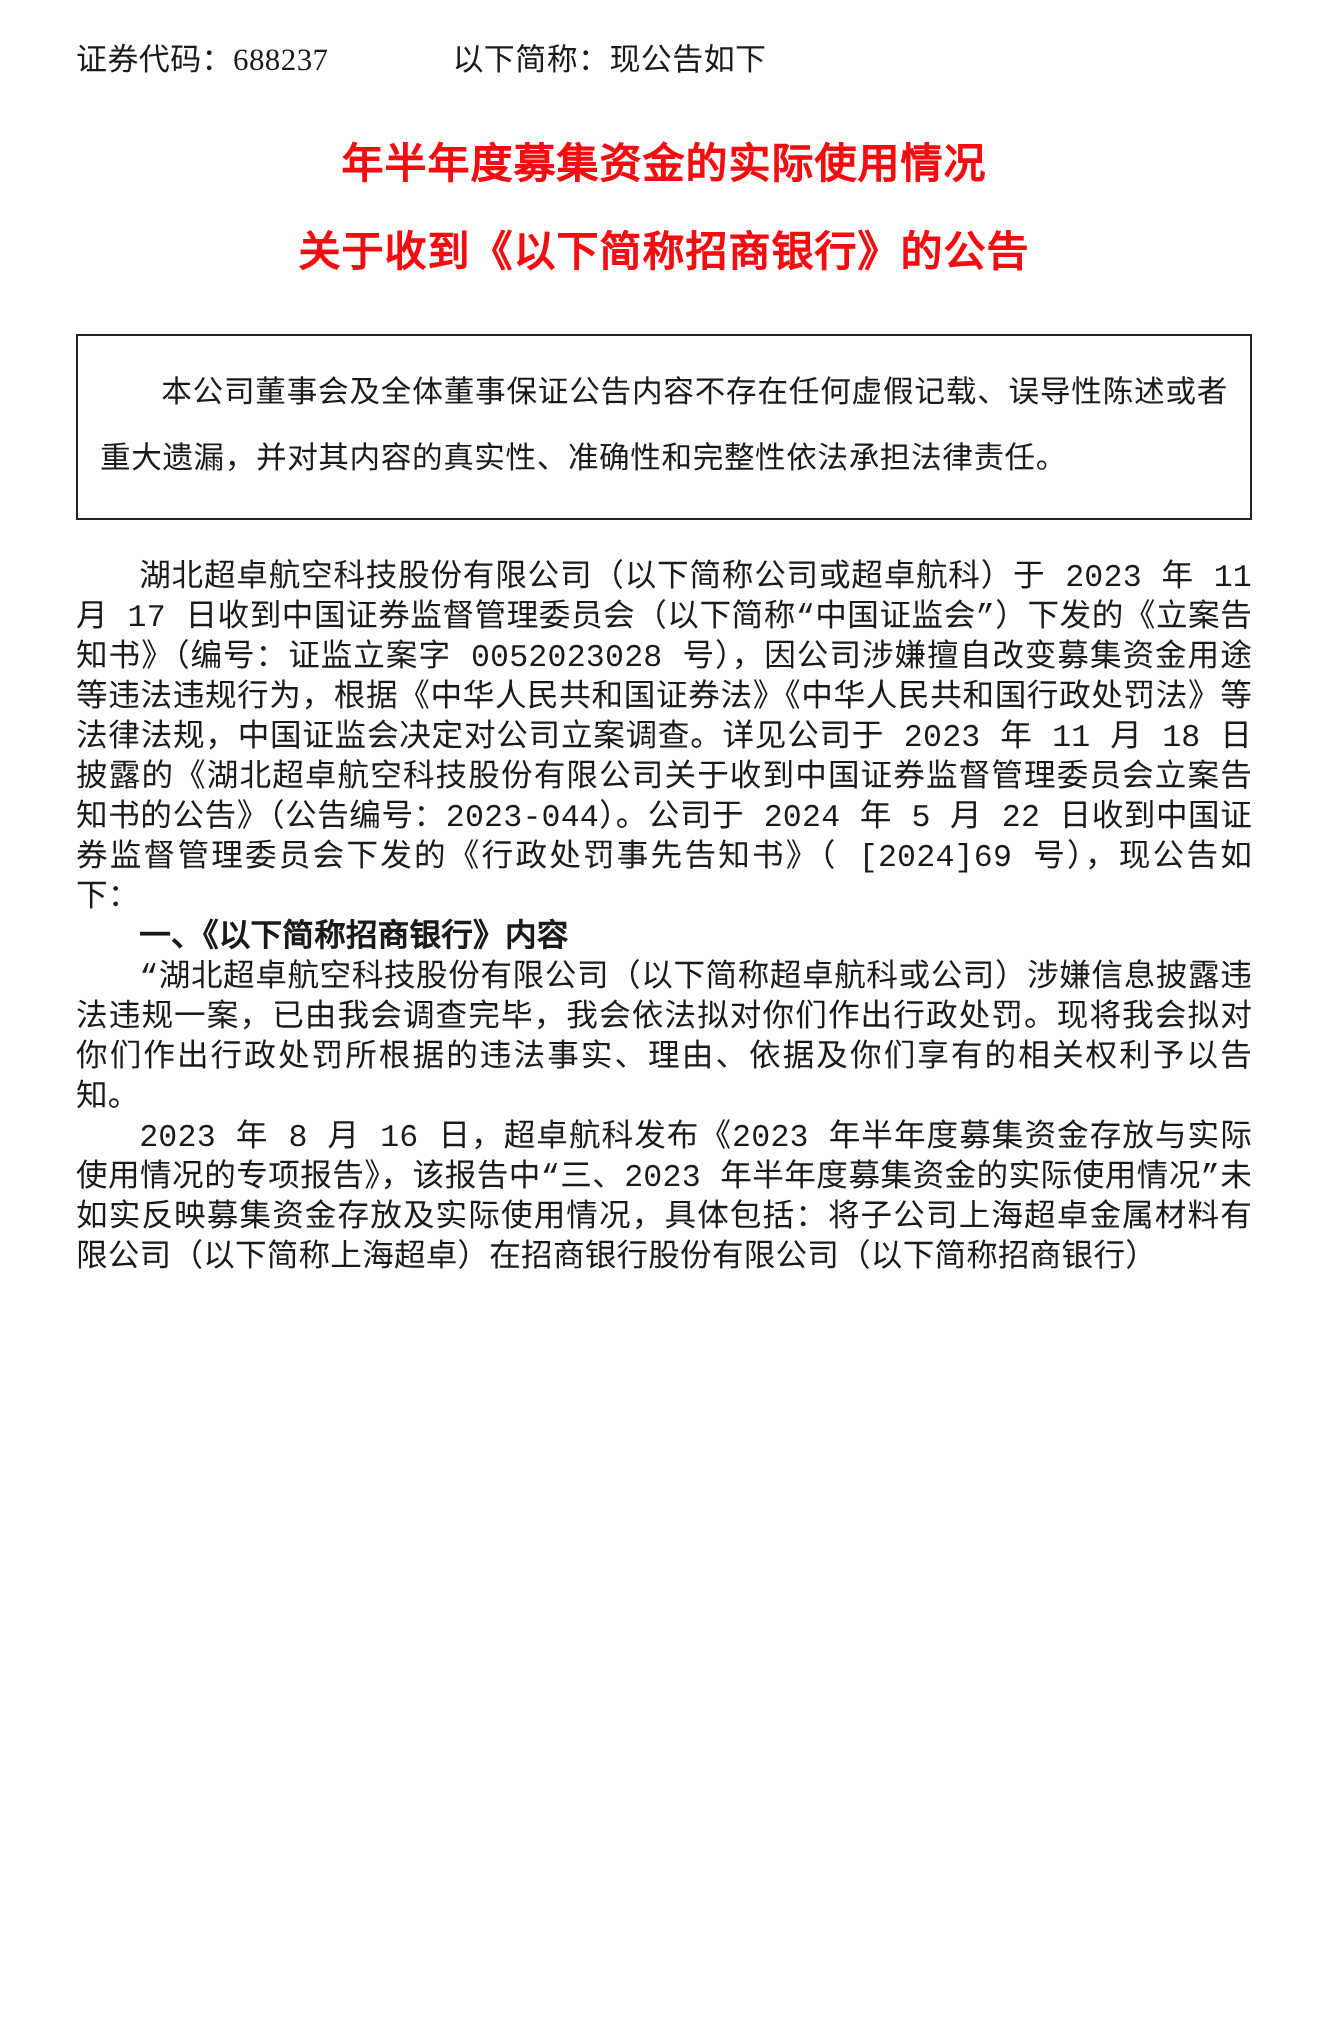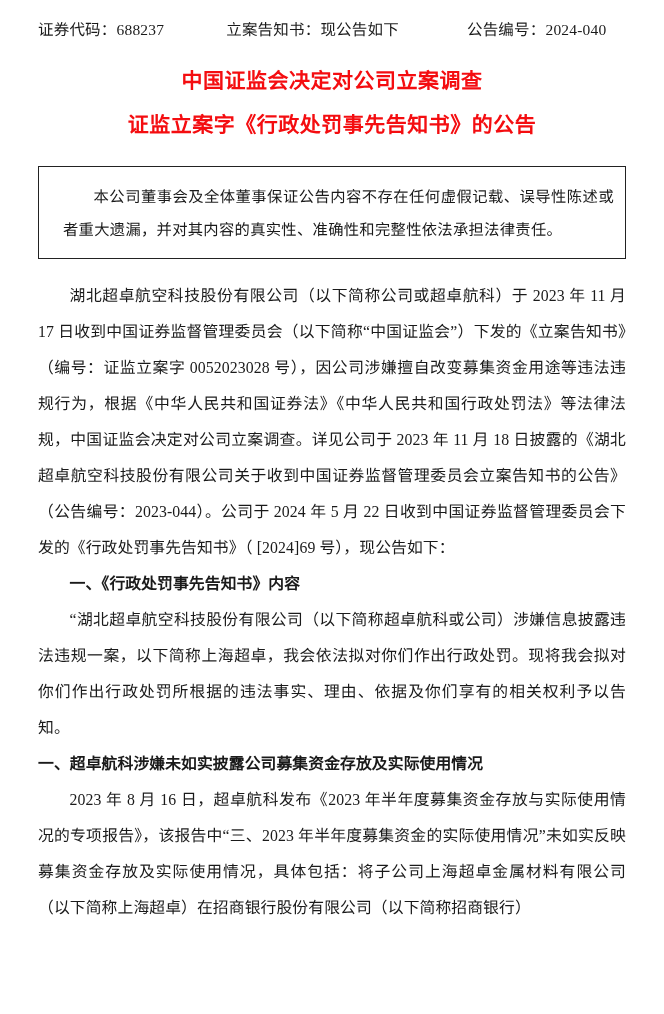--- a/index.html
+++ b/index.html
@@ -51,71 +51,70 @@
     font-size: 21px;
     line-height: 37px;
     letter-spacing: 0.5px;
   }
   .title-line-2 { margin-top: 7px; }
 
   
   .disclaimer {
     margin-top: 22px;
     border: 1.3px solid #222;
-    padding: 13px 11px 12px 24px;
+    padding: 13px 11px 12px 11px;
     font-size: 15.3px;
     line-height: 33px;
     text-align: justify;
     text-justify: inter-ideograph;
-    font-family: Liberation Serif, serif;
+    font-family: Liberation Mono, monospace;
     letter-spacing: 0.3px;
   }
   .disclaimer p {
     margin: 0;
     text-indent: 2em;
   }
 
   
   .body-text {
     margin-top: 19px;
     font-size: 15.8px;
-    line-height: 36px;
+    line-height: 20px;
     text-align: justify;
     text-justify: inter-ideograph;
     letter-spacing: 0.1px;
+    font-family: Liberation Mono, monospace;
   }
   .body-text p {
     margin: 0;
   }
   .para      { text-indent: 2em; }
   .para-flush{ text-indent: 0; }
   .heading   { text-indent: 2em; font-weight: bold; }
   .subheading{ text-indent: 0; font-weight: bold; }
 </style>
 </head>
 <body>
 
 <div class="page">
 
   <div class="doc-header">
     <span class="hcell code"><span class="lbl">证券代码：</span><span class="val">688237</span></span>
-    <span class="hcell abbr"><span class="lbl">立案告知书：</span><span class="val">现公告如下</span></span>
-    <span class="hcell num"><span class="lbl">公告编号：</span><span class="val">2024-040</span></span>
+    <span class="hcell abbr"><span class="lbl">以下简称：</span><span class="val">现公告如下</span></span>
   </div>
 
   <div class="title-block" style="color: rgb(244, 13, 16);">
-    <div class="title-line-1">中国证监会决定对公司立案调查</div>
-    <div class="title-line-2">证监立案字《行政处罚事先告知书》的公告</div>
+    <div class="title-line-1">年半年度募集资金的实际使用情况</div>
+    <div class="title-line-2">关于收到《以下简称招商银行》的公告</div>
   </div>
 
   <div class="disclaimer">
     <p>本公司董事会及全体董事保证公告内容不存在任何虚假记载、误导性陈述或者重大遗漏，并对其内容的真实性、准确性和完整性依法承担法律责任。</p>
   </div>
 
   <div class="body-text">
     <p class="para">湖北超卓航空科技股份有限公司（以下简称公司或超卓航科）于 2023 年 11 月 17 日收到中国证券监督管理委员会（以下简称“中国证监会”）下发的《立案告知书》（编号：证监立案字 0052023028 号），因公司涉嫌擅自改变募集资金用途等违法违规行为，根据《中华人民共和国证券法》《中华人民共和国行政处罚法》等法律法规，中国证监会决定对公司立案调查。详见公司于 2023 年 11 月 18 日披露的《湖北超卓航空科技股份有限公司关于收到中国证券监督管理委员会立案告知书的公告》（公告编号：2023-044）。公司于 2024 年 5 月 22 日收到中国证券监督管理委员会下发的《行政处罚事先告知书》（ [2024]69 号），现公告如下：</p>
-    <p class="heading">一、《行政处罚事先告知书》内容</p>
-    <p class="para">“湖北超卓航空科技股份有限公司（以下简称超卓航科或公司）涉嫌信息披露违法违规一案，以下简称上海超卓，我会依法拟对你们作出行政处罚。现将我会拟对你们作出行政处罚所根据的违法事实、理由、依据及你们享有的相关权利予以告知。</p>
-    <p class="subheading">一、超卓航科涉嫌未如实披露公司募集资金存放及实际使用情况</p>
+    <p class="heading">一、《以下简称招商银行》内容</p>
+    <p class="para">“湖北超卓航空科技股份有限公司（以下简称超卓航科或公司）涉嫌信息披露违法违规一案，已由我会调查完毕，我会依法拟对你们作出行政处罚。现将我会拟对你们作出行政处罚所根据的违法事实、理由、依据及你们享有的相关权利予以告知。</p>
     <p class="para">2023 年 8 月 16 日，超卓航科发布《2023 年半年度募集资金存放与实际使用情况的专项报告》，该报告中“三、2023 年半年度募集资金的实际使用情况”未如实反映募集资金存放及实际使用情况，具体包括：将子公司上海超卓金属材料有限公司（以下简称上海超卓）在招商银行股份有限公司（以下简称招商银行）</p>
   </div>
 
 </div>
 
 </body></html>

